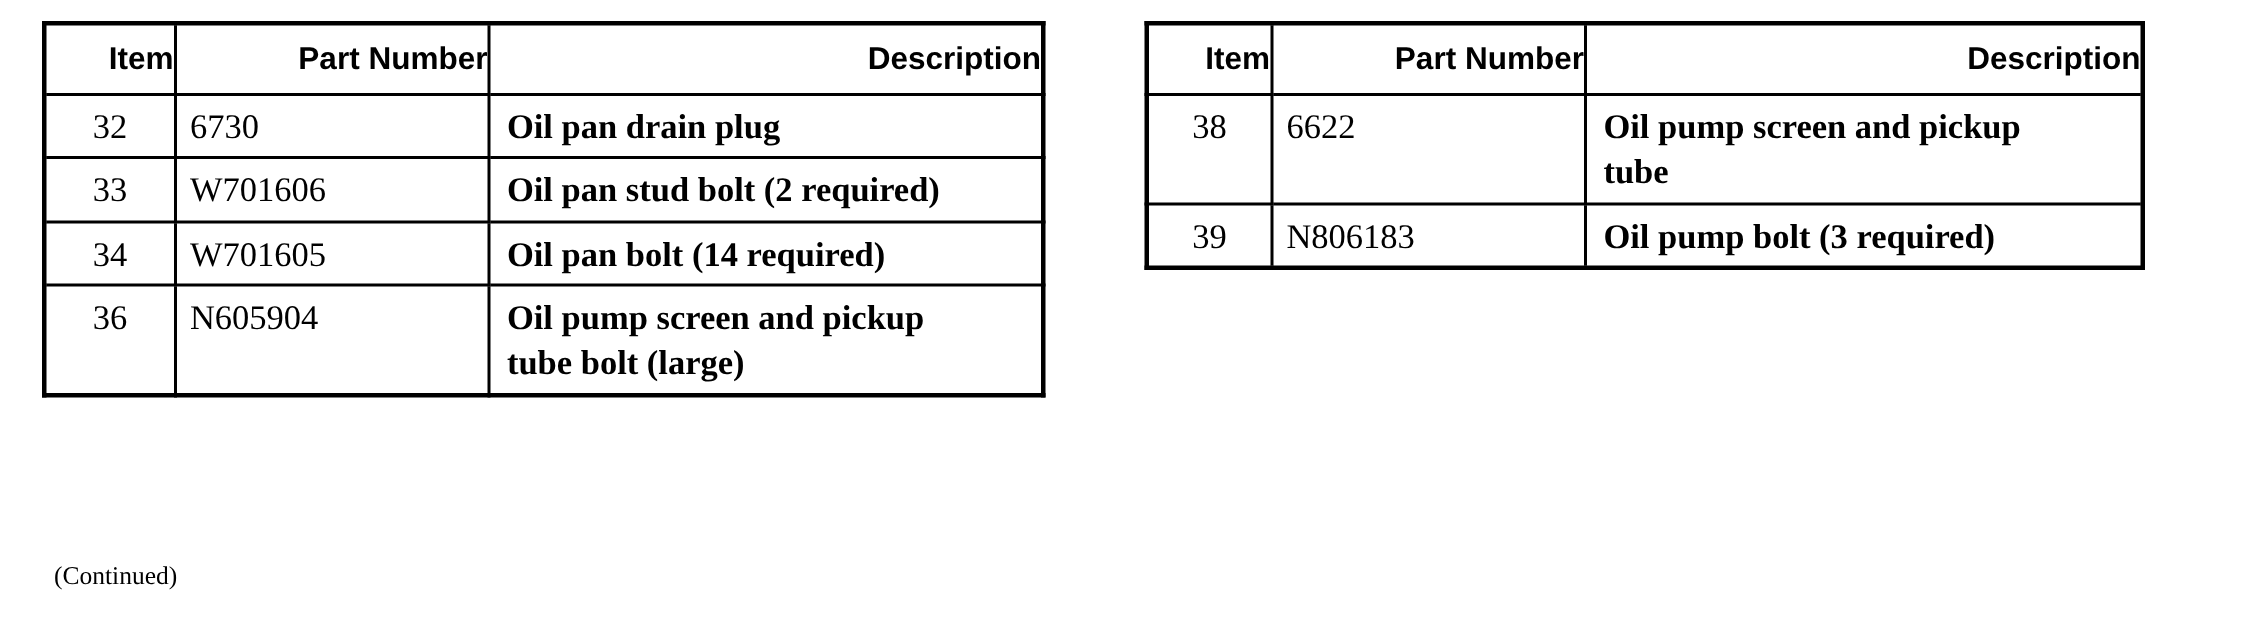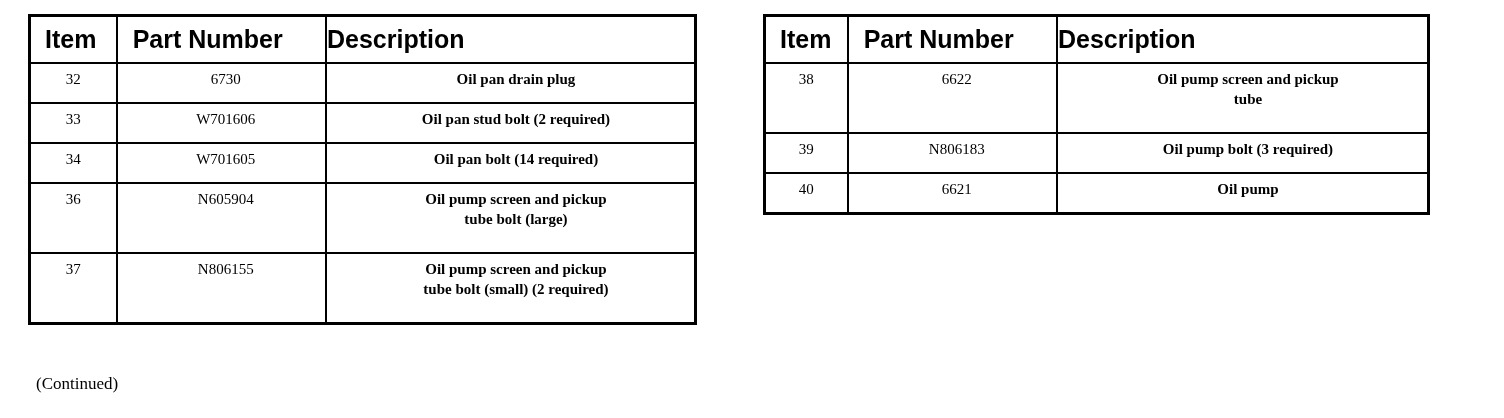--- a/index.html
+++ b/index.html
@@ -23,39 +23,38 @@
     background: #ffffff;
     table-layout: fixed;
   }
 
   .parts-table td,
   .parts-table th {
     border: 2px solid #000000;
     padding: 0;
     vertical-align: top;
     background: #ffffff;
-    text-align: center;
   }
 
   .parts-table th {
     font-family: "Liberation Sans", sans-serif;
     font-weight: bold;
-    font-size: 25px;
+    font-size: 21px;
     line-height: 1;
-    text-align: left;
+    text-align: right;
     height: 45px;
     vertical-align: middle;
   }
   th.col-item   { padding-left: 14px; }
   th.col-part   { padding-left: 15px; }
   th.col-desc   { }
 
   .parts-table td {
     font-family: "Liberation Serif", serif;
-    font-size: 15px;
+    font-size: 23px;
     line-height: 1.32;
   }
 
   td.cell-item {
     text-align: center;
     padding-top: 6px;
   }
   td.cell-part {
     padding-left: 9px;
     padding-top: 6px;
@@ -143,28 +142,20 @@
       </td>
     </tr>
     <tr class="row-h2">
       <td class="cell-item">36</td>
       <td class="cell-part">N605904</td>
       <td class="cell-desc">
         <span class="desc-line">Oil pump screen and pickup</span>
         <span class="desc-line">tube bolt (large)</span>
       </td>
     </tr>
-    <tr class="row-h2">
-      <td class="cell-item">37</td>
-      <td class="cell-part">N806155</td>
-      <td class="cell-desc">
-        <span class="desc-line">Oil pump screen and pickup</span>
-        <span class="desc-line">tube bolt (small) (2 required)</span>
-      </td>
-    </tr>
   </tbody>
 </table>
 
 <table id="table-right" class="parts-table">
   <colgroup>
     <col class="col-item">
       <col class="col-part">
       <col class="col-desc">
   </colgroup>
   <thead>
@@ -183,23 +174,16 @@
         <span class="desc-line">tube</span>
       </td>
     </tr>
     <tr class="row-h1">
       <td class="cell-item">39</td>
       <td class="cell-part">N806183</td>
       <td class="cell-desc">
         <span class="desc-line">Oil pump bolt (3 required)</span>
       </td>
     </tr>
-    <tr class="row-h1">
-      <td class="cell-item">40</td>
-      <td class="cell-part">6621</td>
-      <td class="cell-desc">
-        <span class="desc-line">Oil pump</span>
-      </td>
-    </tr>
   </tbody>
 </table>
 
 <div id="continued-note">(Continued)</div>
 
 </body></html>

